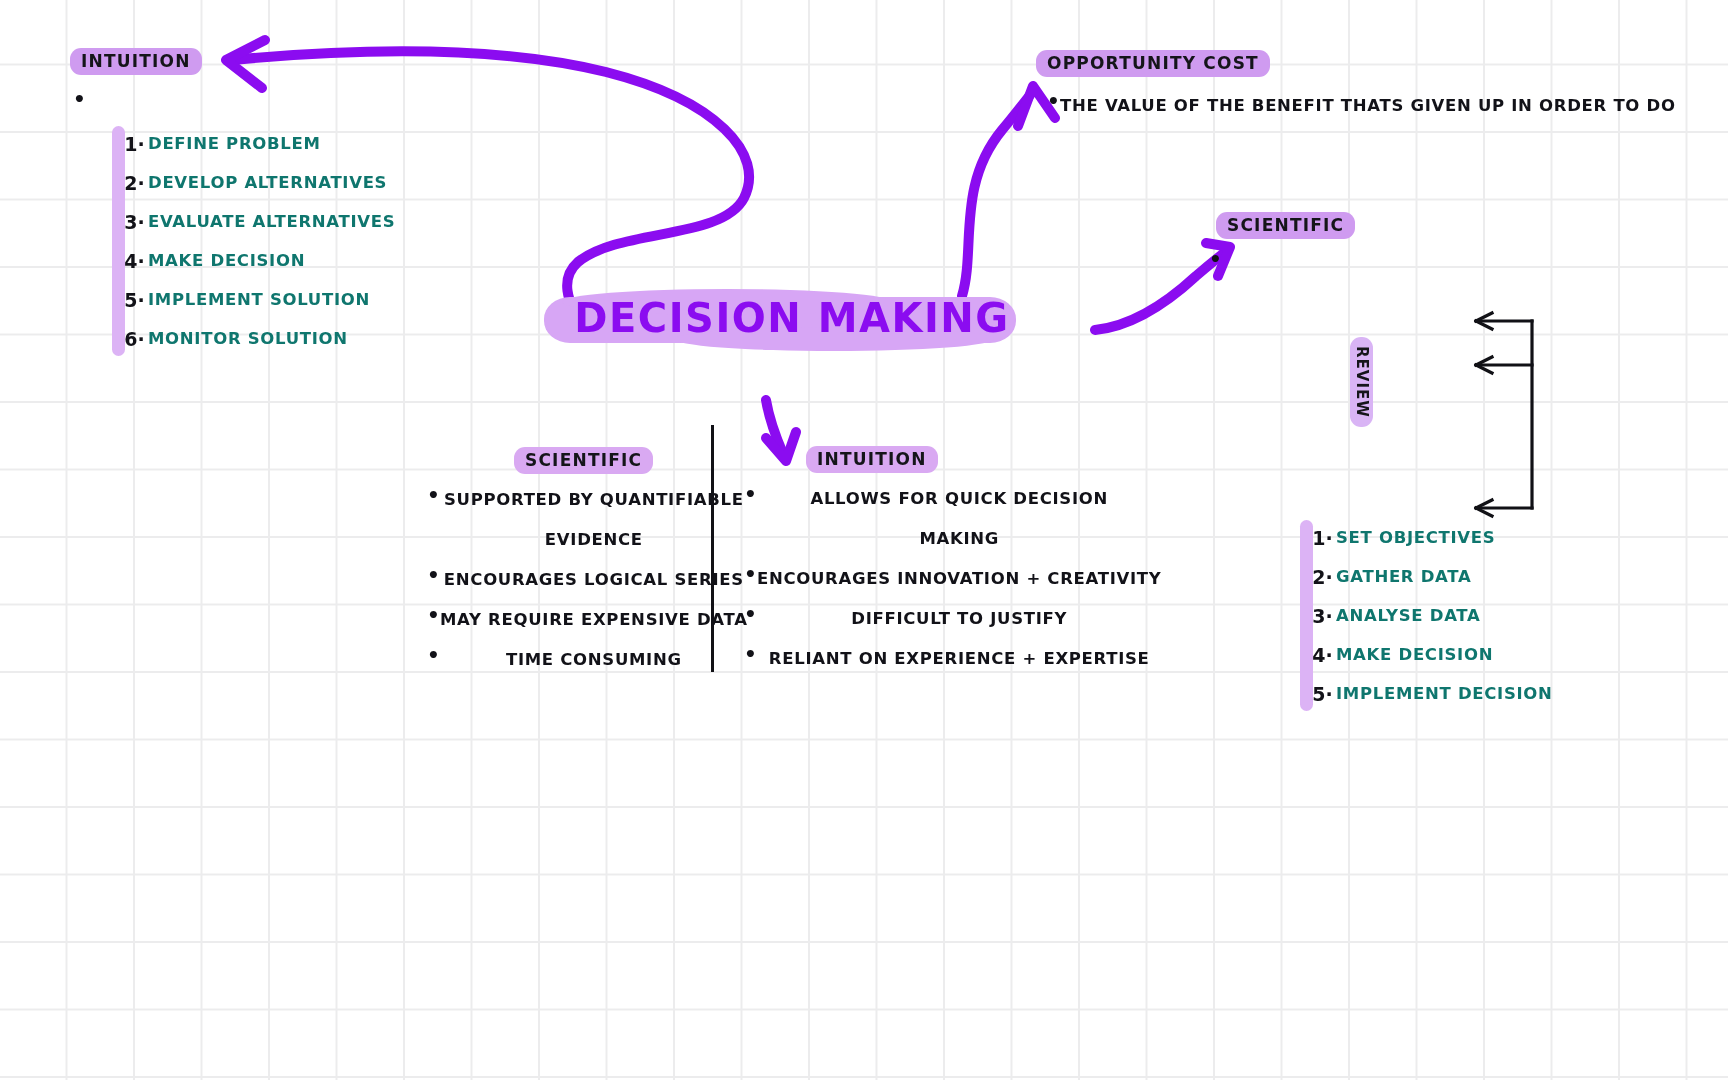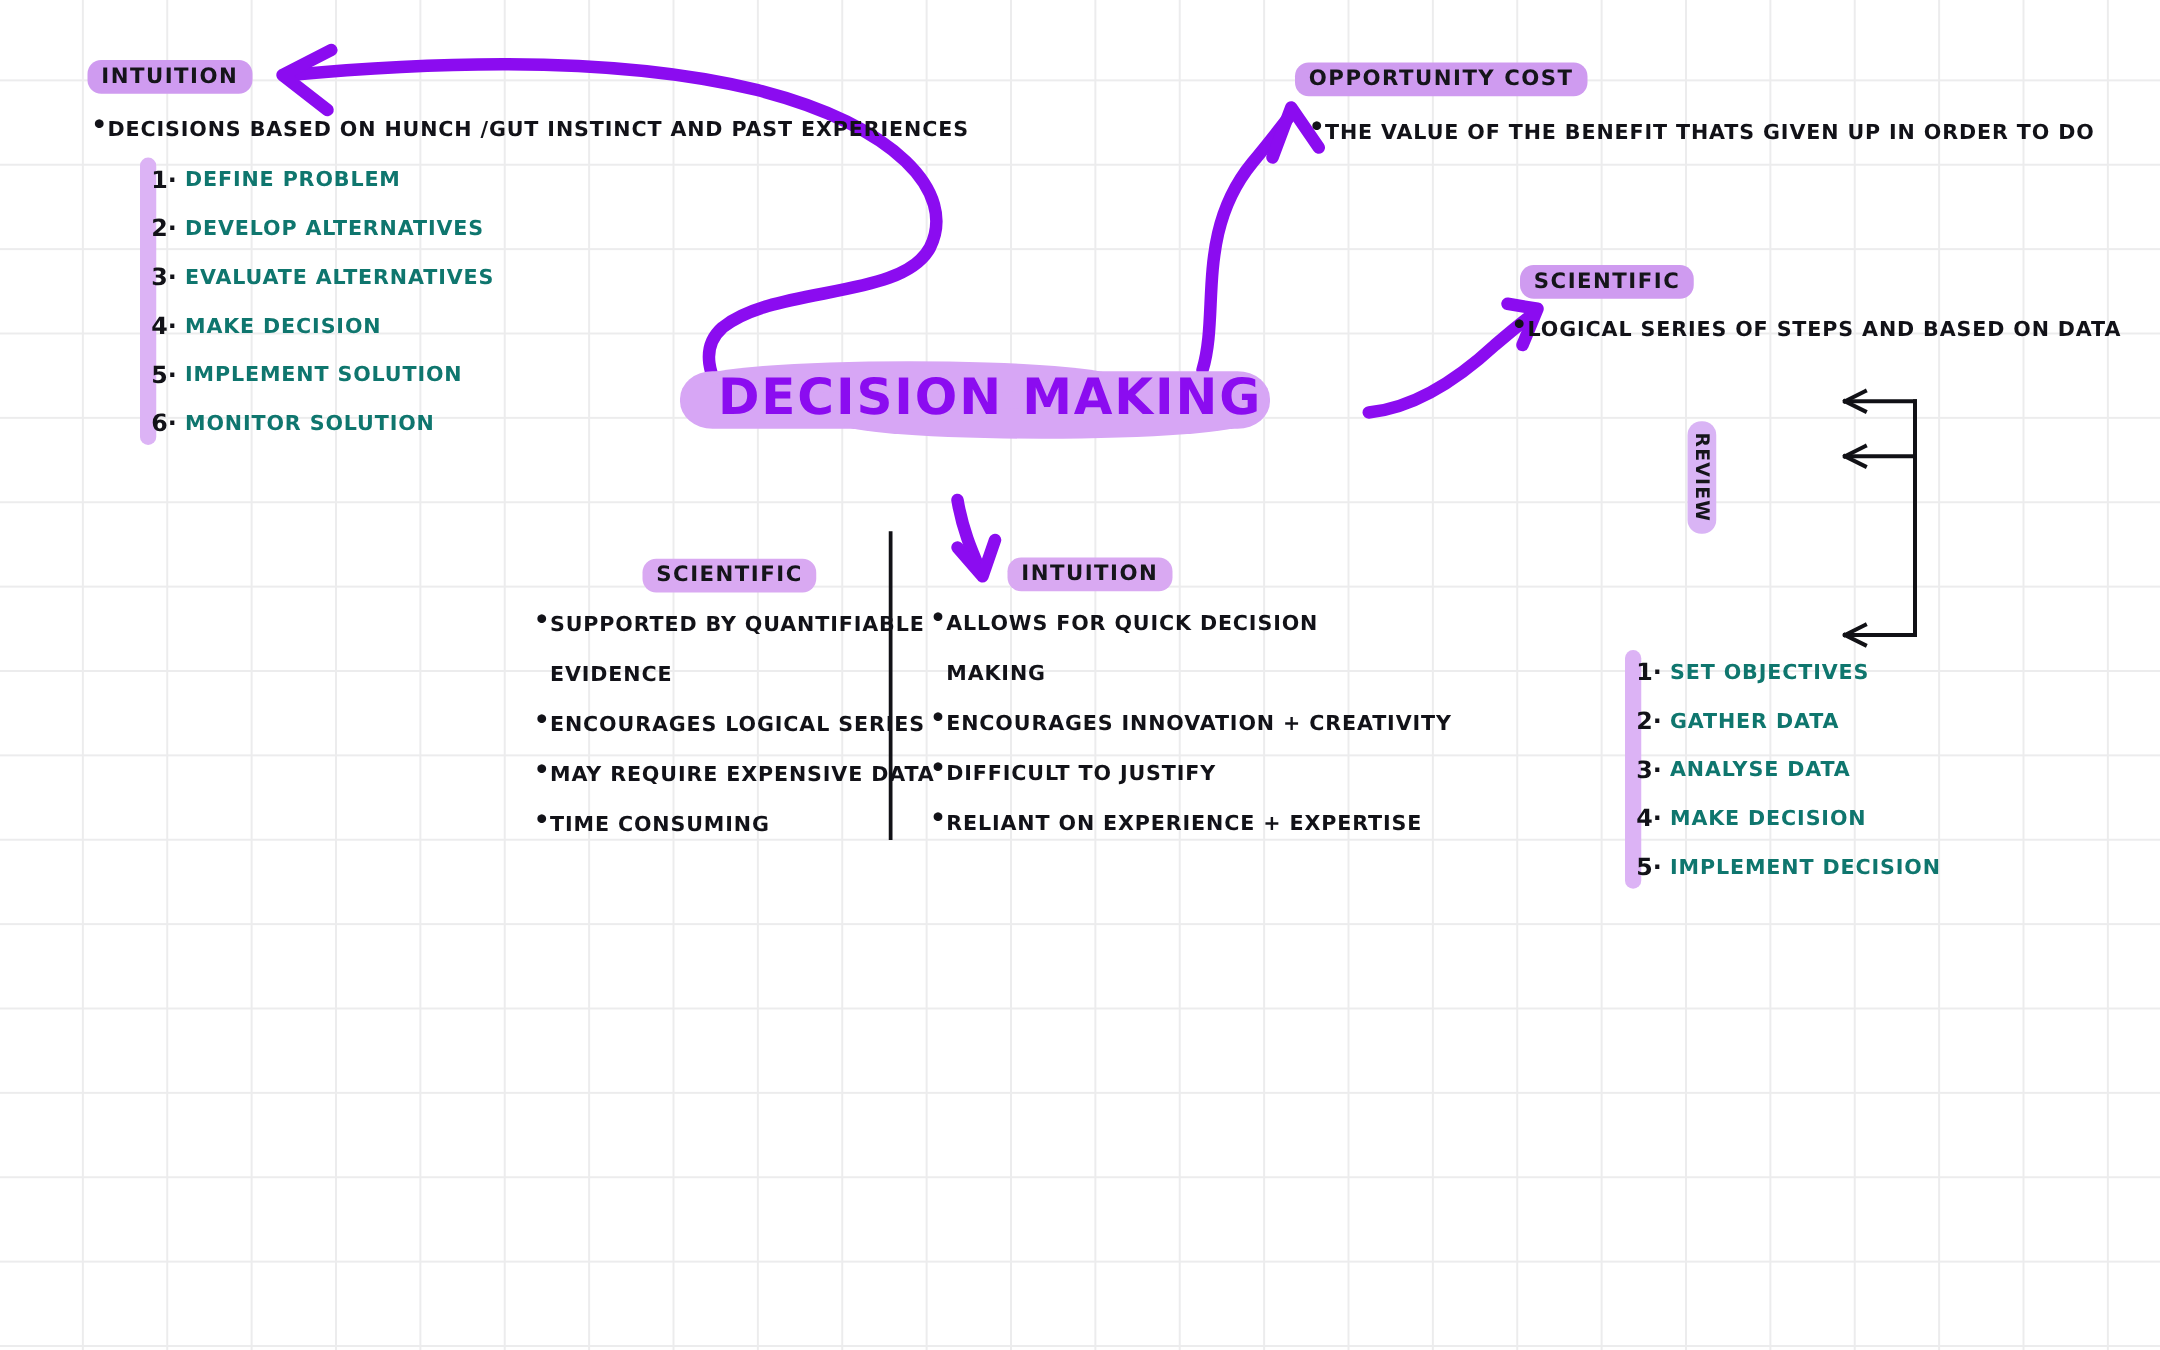--- a/index.html
+++ b/index.html
@@ -14,21 +14,21 @@
     background-color: #ffffff;
     background-image:
       linear-gradient(to right, #ececed 1.5px, transparent 1.5px),
       linear-gradient(to bottom, #ececed 1.5px, transparent 1.5px);
     background-size: 67.5px 67.5px;
     background-position: -2px -4px;
     font-family: "DejaVu Sans", sans-serif;
   }
 
   
-  .node { position: absolute; }
+  .node { position: absolute; text-align: center; }
 
   
   .pill {
     display: inline-block;
     position: relative;
     font-size: 17px;
     font-weight: 700;
     letter-spacing: 1.2px;
     color: #15151a;
     padding: 3px 11px 4px 11px;
@@ -216,21 +216,20 @@
   <div class="label">DECISION MAKING</div>
 </div>
 
 <div class="node" style="left:70px; top:48px;">
   <span class="pill">INTUITION</span>
 </div>
 
 <div class="node" style="left:86px; top:84px;">
   <div class="bullet">
     <span class="dot">•</span>
-    <span>DECISIONS BASED ON HUNCH /GUT INSTINCT AND PAST EXPERIENCES</span>
   </div>
 </div>
 
 <div class="node numlist" style="left:112px; top:124px;">
   <div class="spine"></div>
   <div class="numrow" style="padding-left:6px;">
     <span class="idx">1·</span>
     <span class="txt">DEFINE PROBLEM</span>
   </div>
   <div class="numrow" style="padding-left:6px;">
@@ -266,21 +265,20 @@
   </div>
 </div>
 
 <div class="node" style="left:1216px; top:212px;">
   <span class="pill">SCIENTIFIC</span>
 </div>
 
 <div class="node" style="left:1222px; top:244px;">
   <div class="bullet">
     <span class="dot">•</span>
-    <span>LOGICAL SERIES OF STEPS AND BASED ON DATA</span>
   </div>
 </div>
 
 <div class="node numlist" style="left:1300px; top:284px;">
   <div class="spine"></div>
   <div class="numrow" style="padding-left:6px;">
     <span class="idx">1·</span>
     <span class="txt">SET OBJECTIVES</span>
   </div>
   <div class="numrow" style="padding-left:6px;">

